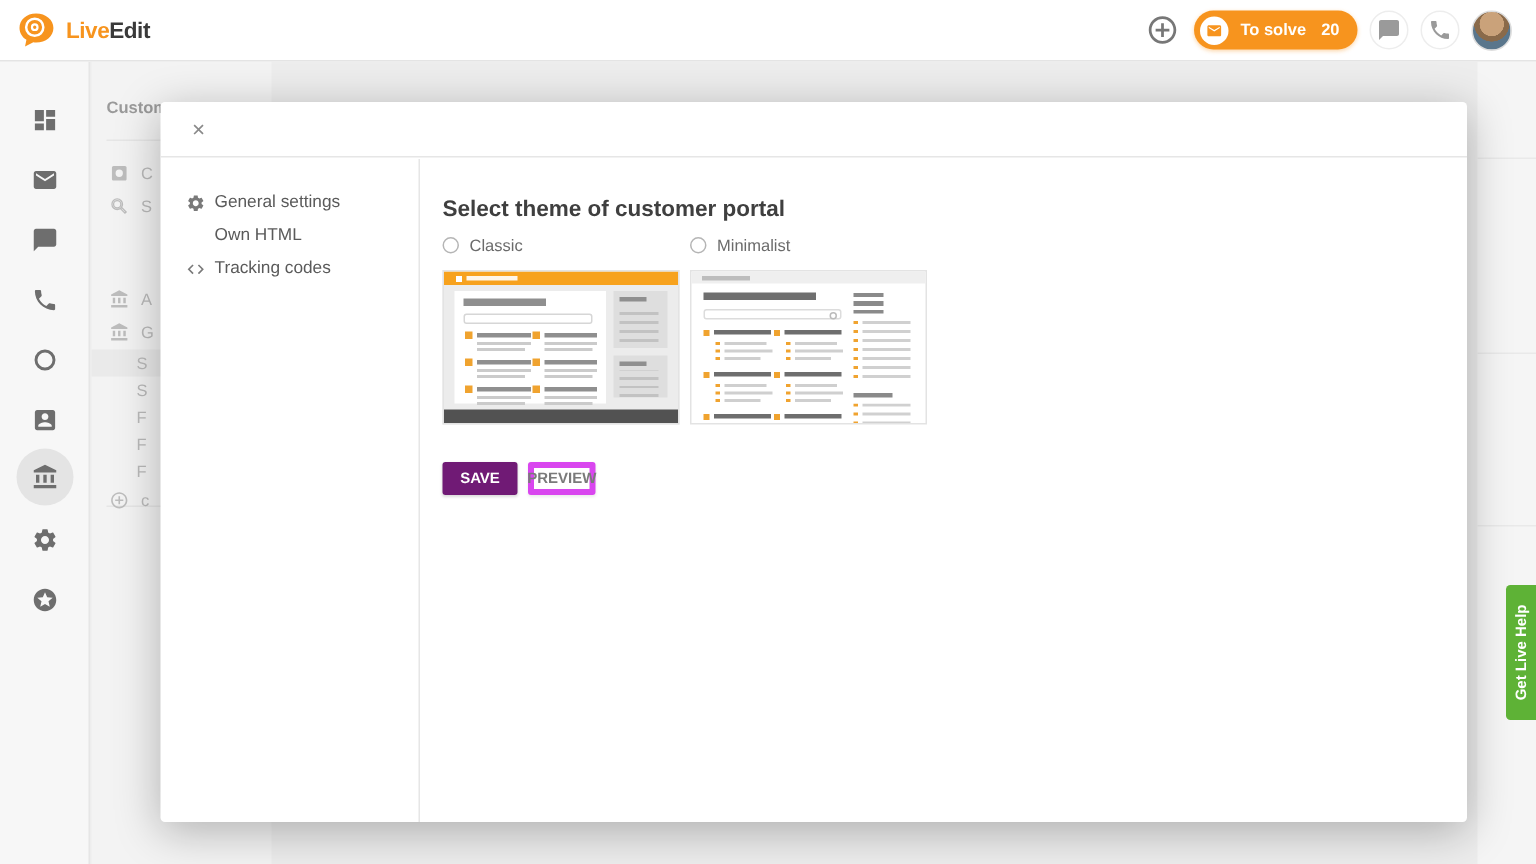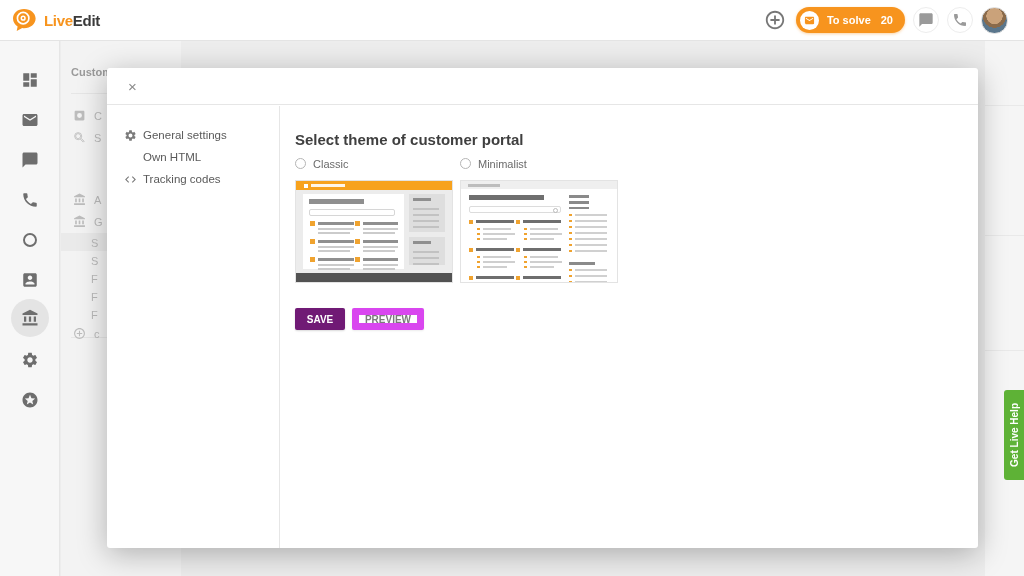--- a/index.html
+++ b/index.html
@@ -136,21 +136,21 @@
   .mt-footer { position:absolute; bottom:0; left:0; right:0; height:20px; background:#2b2b2b; display:flex; gap:8px; padding:3px 8px 0; }
   .mt-fcol { display:block; width:32px; height:15px;
     background-image:linear-gradient(#b5b5b5,#b5b5b5),linear-gradient(#6a6a6a,#6a6a6a),linear-gradient(#6a6a6a,#6a6a6a),linear-gradient(#6a6a6a,#6a6a6a);
     background-size:18px 2px,26px 1.5px,22px 1.5px,24px 1.5px;
     background-position:0 0,0 5px,0 8px,0 11px; background-repeat:no-repeat; }
 
   
   .btn-row { display:flex; gap:7px; margin-top:25px; }
   .btn { height:22px; font-size:10px; font-weight:bold; border-radius:2px; display:flex; align-items:center; justify-content:center; cursor:pointer; font-family:"Liberation Sans", sans-serif; }
   .btn-save { width:50px; background:#701a75; color:#fff; border:none; box-shadow:0 1px 2px rgba(0,0,0,.15); }
-  .btn-preview { width:72px; background:#fff; color:#7a7a7a; border:7px solid #d946ef; box-shadow:0 1px 2px rgba(0,0,0,.08); }
+  .btn-preview { width:45px; background:#fff; color:#7a7a7a; border:4px solid #d946ef; box-shadow:0 1px 2px rgba(0,0,0,.08); }
 
   
   .help-tab { position:absolute; right:0; top:390px; width:20px; height:90px; background:#5eb236; z-index:60; border-radius:3px 0 0 3px;
     display:flex; align-items:center; justify-content:center; cursor:pointer; }
   .help-tab span { writing-mode:vertical-rl; transform:rotate(180deg); color:#fff; font-size:10px; font-weight:bold; white-space:nowrap; }
 </style>
 </head>
 <body>
 
 <div class="stage">

